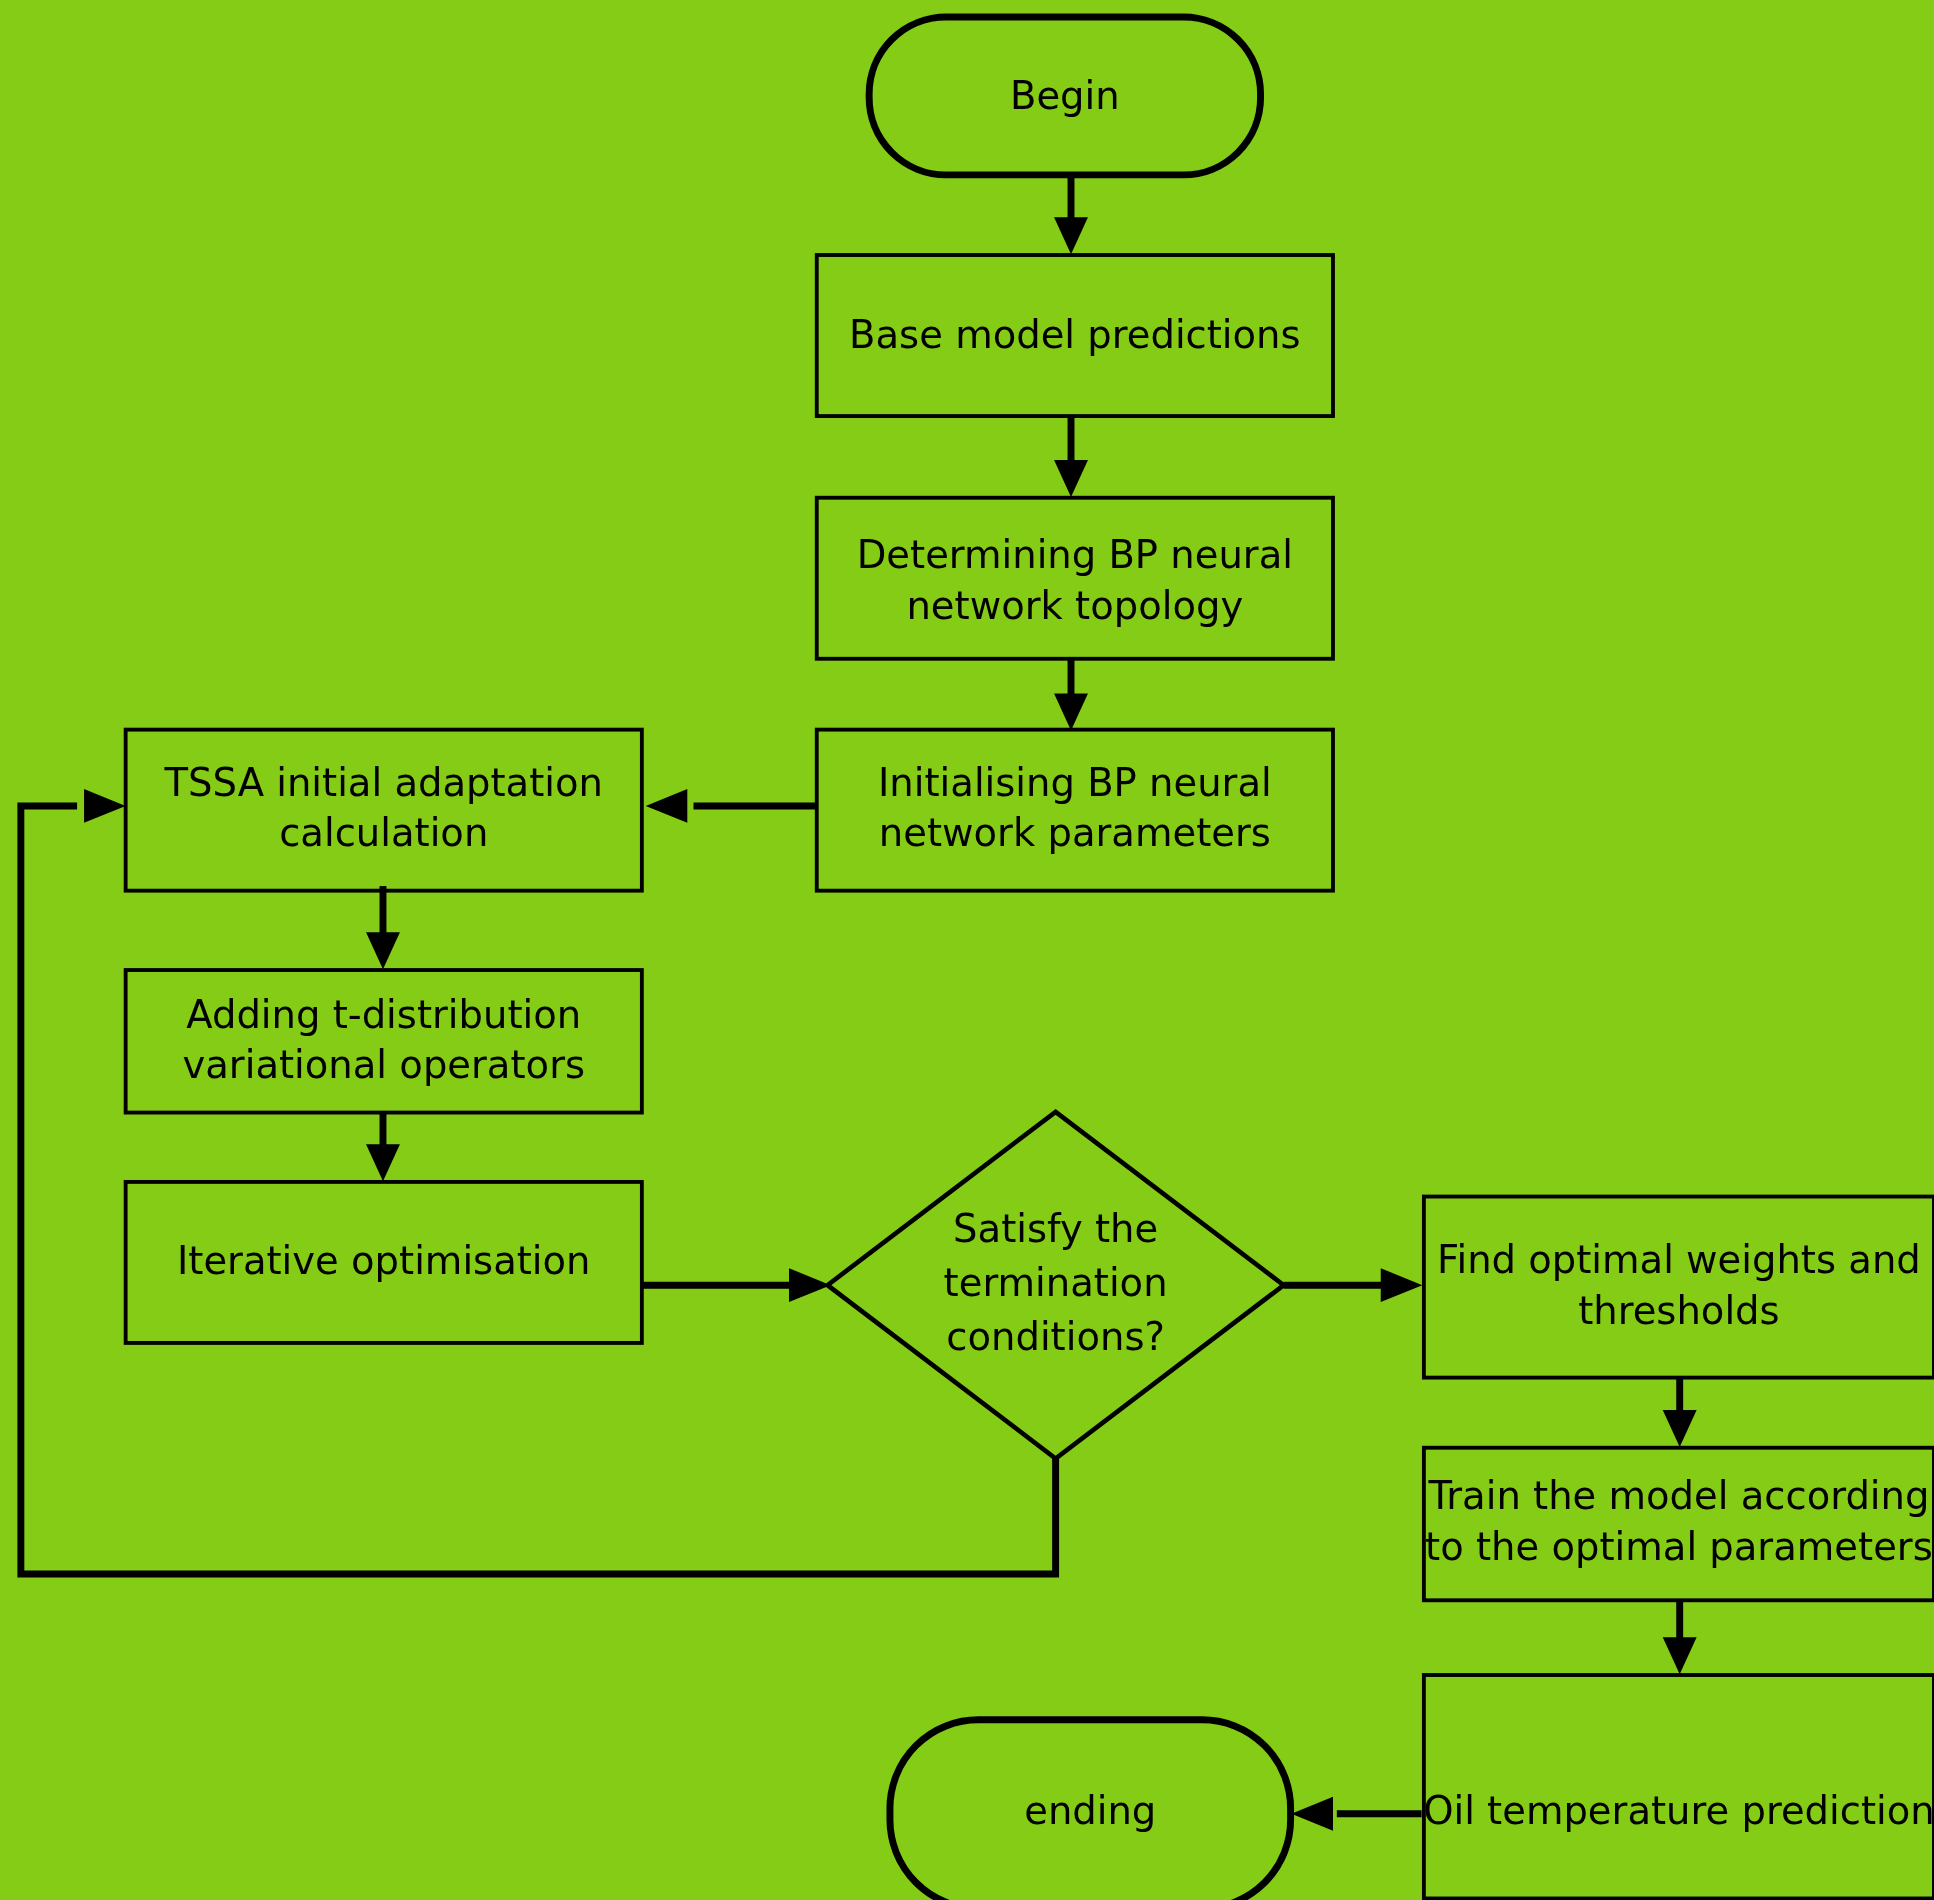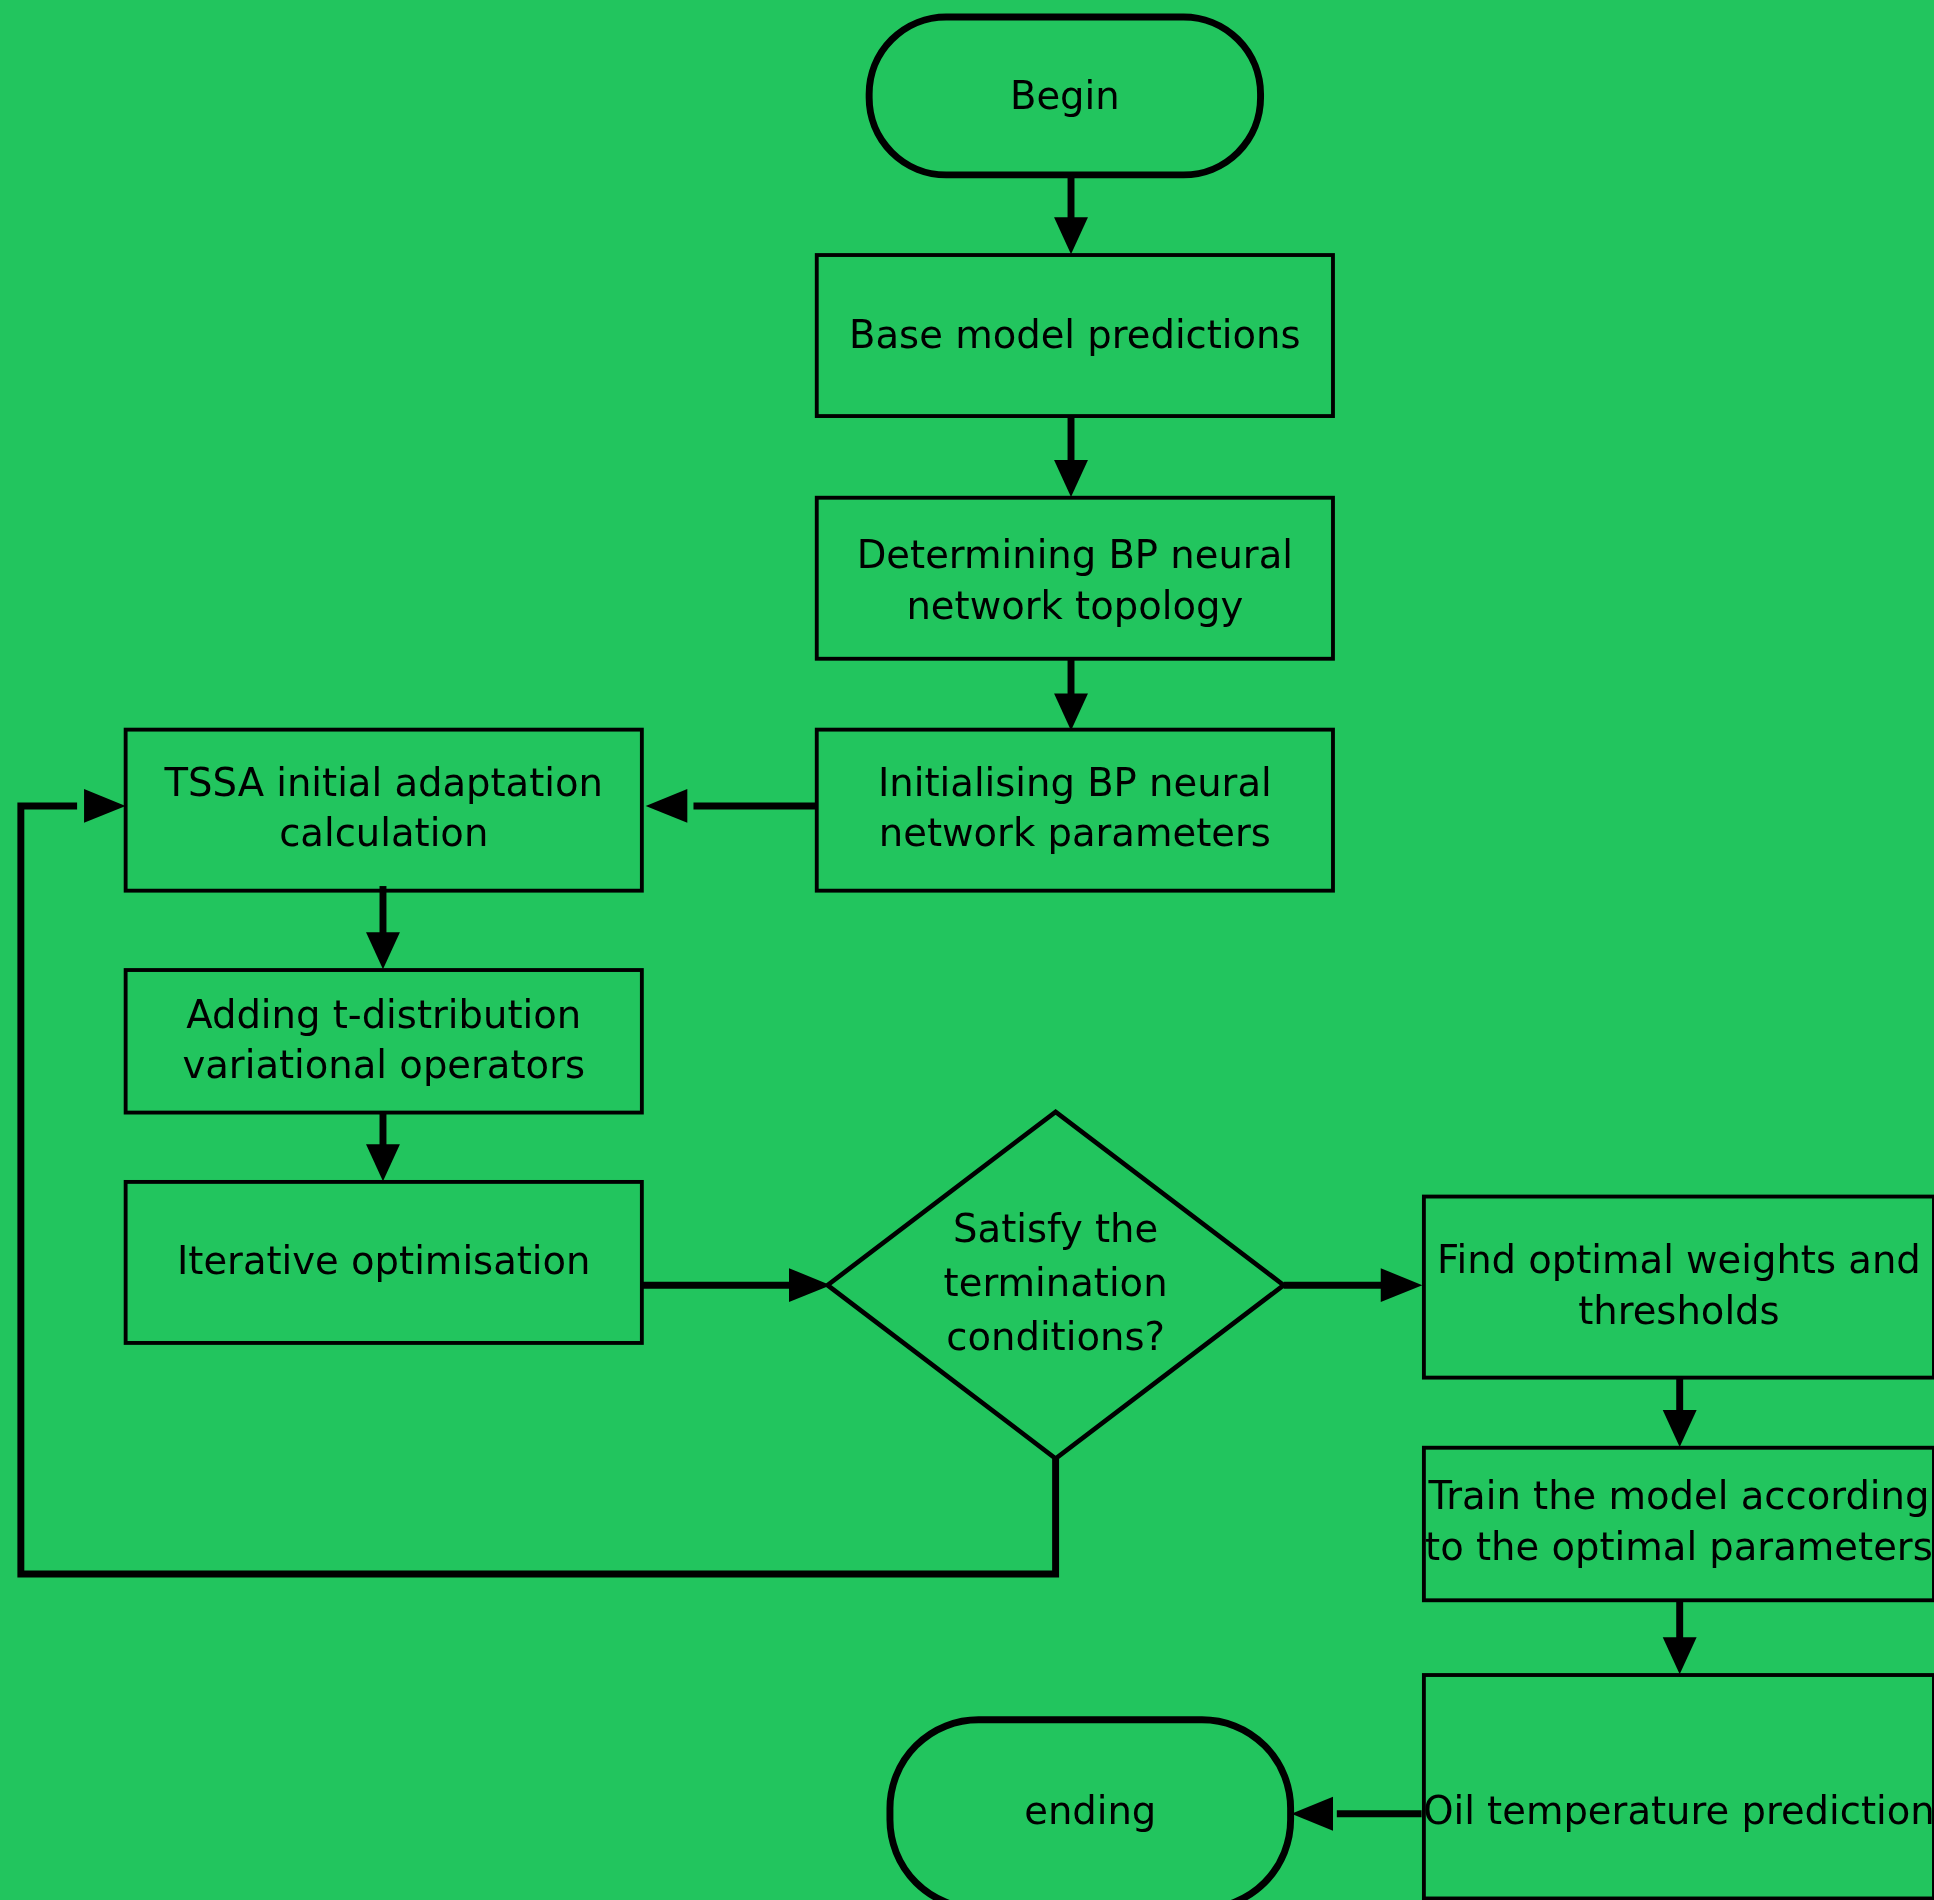--- a/index.html
+++ b/index.html
@@ -4,21 +4,21 @@
 <style>
   html, body {
     margin: 0;
     padding: 0;
     background: #ffffff;
   }
   #canvas {
     position: relative;
     width: 1934px;
     height: 1900px;
-    background: #22c55e;
+    background: #84cc16;
     overflow: hidden;
   }
   svg.flow {
     position: absolute;
     top: 0;
     left: 0;
     width: 1934px;
     height: 1900px;
   }
   .shape-fill { fill: #ffffff; }

